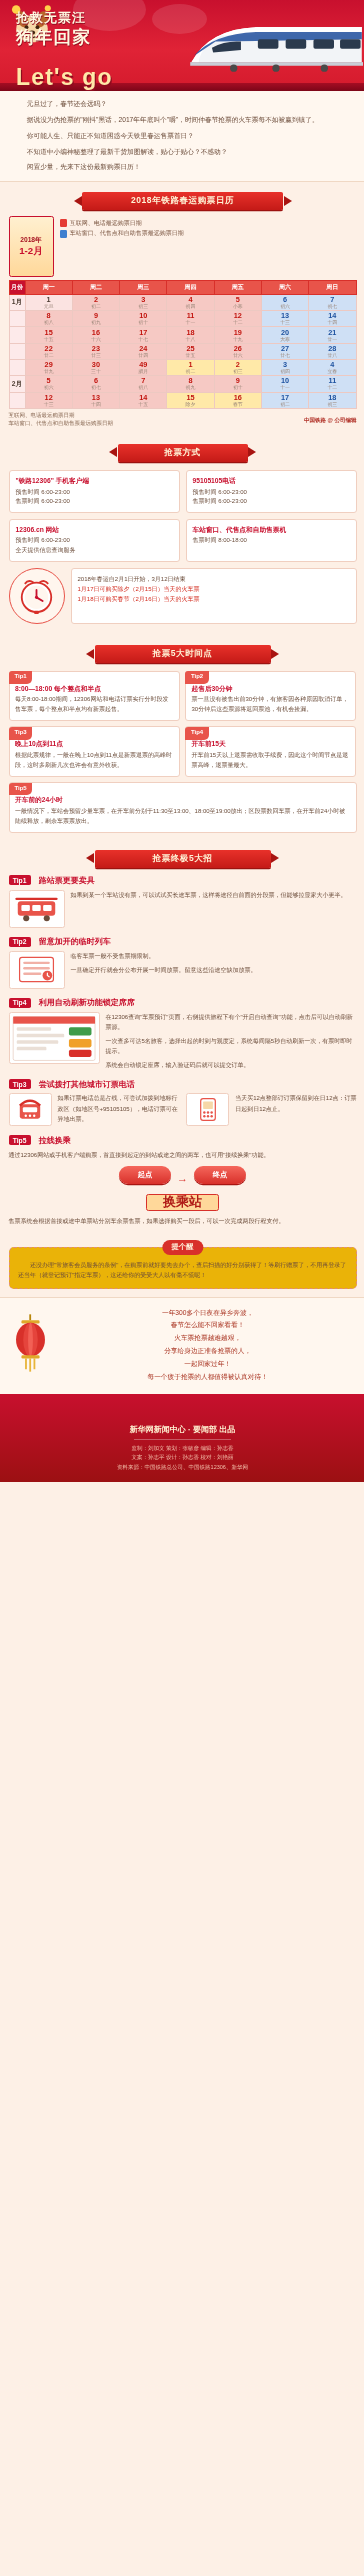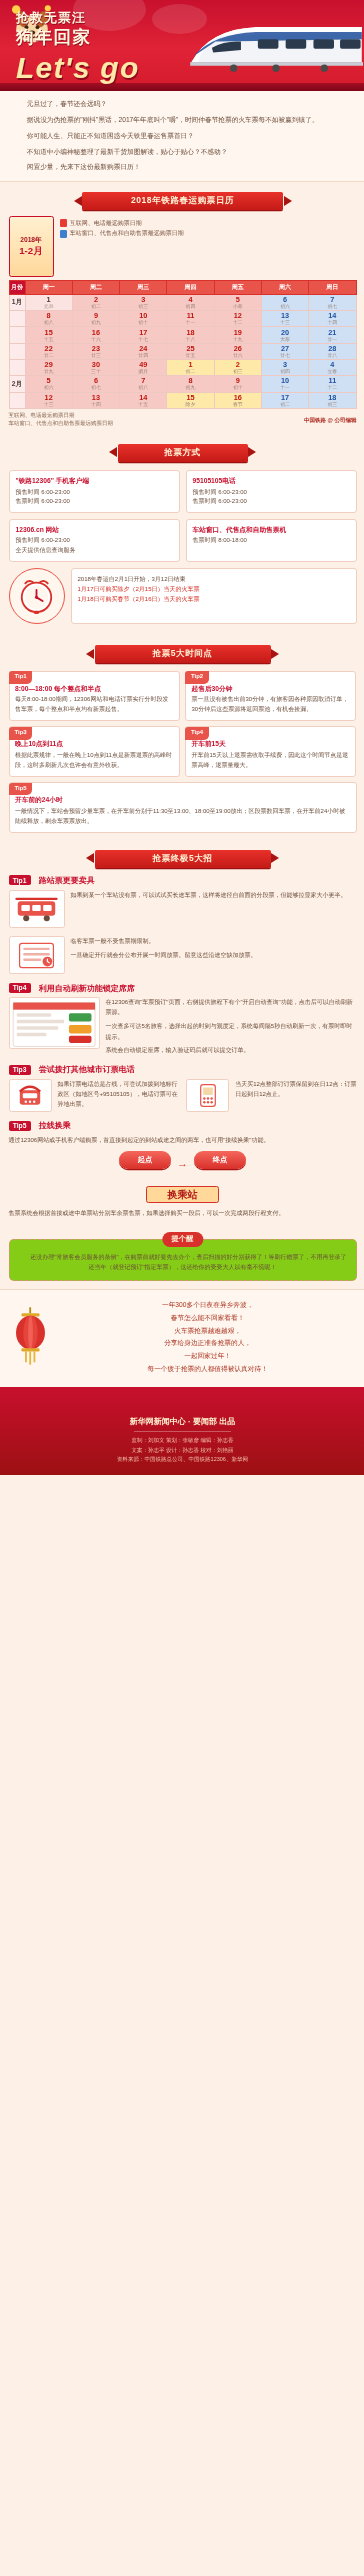--- a/index.html
+++ b/index.html
@@ -27,22 +27,22 @@
   .hero-title {
     position:absolute; left:16px; top:11px; z-index:5;
     color:#fff8e1;
     font-weight:bold;
     letter-spacing:1.2px;
     text-shadow:0.6px 1.2px 0 #8e0b1e;
   }
   .hero-l1 { font-size:12.8px; line-height:14.6px; }
   .hero-l2 { font-size:17.6px; line-height:20px; margin-top:1.2px;}
   .hero-l3 {
-    font-size:30px; line-height:25.5px; margin-top:8px;
-    color:#ffe9a8; font-style:italic;
+    font-size:23px; line-height:25.5px; margin-top:18px;
+    color:#ffe9a8; 
     text-shadow:1.2px 1.8px 0 #8e0b1e;
   }
   .hero-dog {
     position:absolute; left:3.6px; top:1.2px; width:56px; height:45px; z-index:4;
   }
   .train {
     position:absolute; right:-2.4px; top:14.6px; z-index:3;
     width:182px; height:58px;
   }
   .hero-rail {
@@ -223,47 +223,47 @@
     flex:1; font-size:6px; line-height:10.3px; color:#6b4c3a;
   }
   .trick-txt p { margin:0 0 3.6px 0; }
   .trick-txt p:last-child { margin-bottom:0; }
   .two-col { display:flex; gap:7.3px; }
   .two-col > div { flex:1; }
 
   
   .flow {
     display:flex; align-items:flex-end; justify-content:center;
-    gap:6px; margin:6px 0 17px 0;
+    gap:6px; margin:6px 0 10px 0;
   }
   .flow-node {
     width:52px; height:18px; border-radius:9px;
     background:linear-gradient(180deg,#f5675c,#d8302a);
     color:#fff; font-size:7.3px; font-weight:bold;
     display:flex; align-items:center; justify-content:center;
     box-shadow:0 1.2px 0 #a81411;
   }
   .flow-arrow { color:#d8302a; font-size:11px; }
   .flow-mid {
     margin:0 auto 4.9px auto;
     width:73px; height:17px; border-radius:2.4px;
     background:#ffd89a; border:1.2px solid #d8302a;
-    color:#b01a16; font-size:10px; font-weight:bold;
+    color:#b01a16; font-size:13px; font-weight:bold;
     display:flex; align-items:center; justify-content:center;
   }
 
   
   .remind {
     margin:3.6px 8.5px 8.5px 8.5px;
     border:1.2px dashed #e08c7a;
     border-radius:4.9px;
     padding:12px 8.5px 7.3px 8.5px;
     position:relative;
-    background:#84cc16;
-    font-size:6px; line-height:10.3px; color:#6b4c3a;text-align:center;
+    background:#eab308;
+    font-size:6px; line-height:10.3px; color:#6b4c3a;
   }
   .remind-tab {
     position:absolute; top:-8px; left:50%; transform:translateX(-50%);
     background:#d8302a; color:#fff7e0;
     font-size:7.3px; font-weight:bold;
     padding:2.4px 9.7px; border-radius:8px;
     white-space:nowrap;
   }
   .remind p { margin:0 0 3.6px 0; text-indent:2em; }
   .remind p:last-child { margin-bottom:0; }
@@ -726,20 +726,24 @@
             <rect x="2" y="6" width="70" height="4" rx="2" fill="#d8302a"></rect>
           </svg>
         </div>
         <div class="trick-txt">
           <p>如果到某一个车站没有票，可以试试买长途车票，这样将途径自前面的分段票，但能够拉显家大小更半。</p>
         </div>
       </div>
     </div>
 
     <div class="trick">
+      <div class="trick-head">
+        <span class="trick-no">Tip2</span>
+        <span class="th-txt">留意加开的临时列车</span>
+      </div>
       <div class="trick-body">
         <div class="trick-ill">
           <svg width="39" height="29" viewBox="0 0 64 48">
             <rect x="4" y="4" width="56" height="40" rx="4" fill="#fff" stroke="#e8544a" stroke-width="2"></rect>
             <rect x="10" y="11" width="44" height="4" rx="2" fill="#f1b0a6"></rect>
             <rect x="10" y="20" width="44" height="4" rx="2" fill="#f1b0a6"></rect>
             <rect x="10" y="29" width="30" height="4" rx="2" fill="#f1b0a6"></rect>
             <circle cx="50" cy="34" r="8" fill="#e8544a"></circle>
             <path d="M50 30 L50 34 L53 36" stroke="#fff" stroke-width="2" fill="none" stroke-linecap="round"></path>
           </svg>

